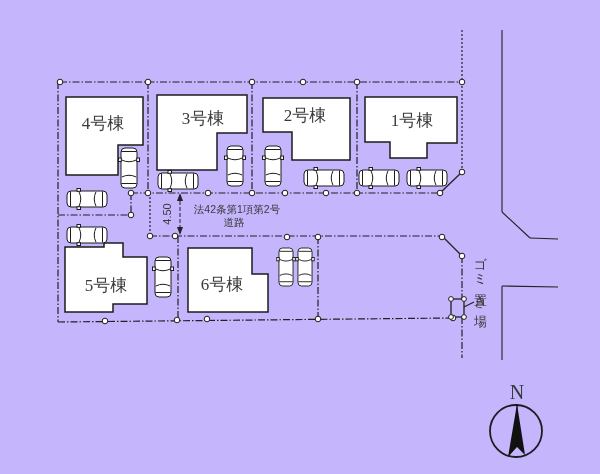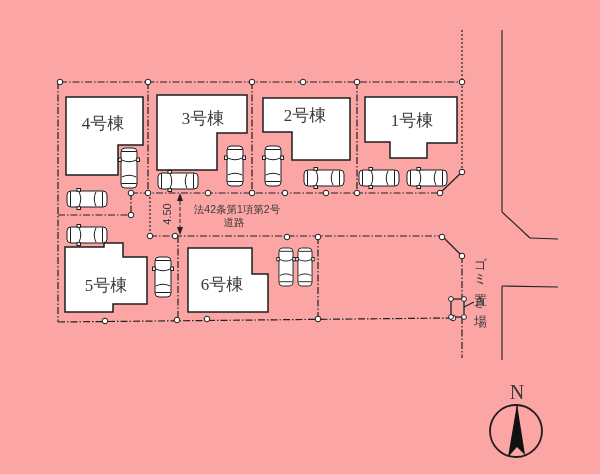--- a/index.html
+++ b/index.html
@@ -1,17 +1,17 @@
 <!DOCTYPE html>
 <html><head>
 <meta charset="utf-8">
 <style>
   html,body{margin:0;padding:0;background:#fff;}
   .stage{
-    position:relative;width:600px;height:474px;background:#fca5a5;overflow:hidden;
+    position:relative;width:600px;height:474px;background:#c4b5fd;overflow:hidden;
     font-family:"Liberation Sans",sans-serif;
   }
   .stage svg{position:absolute;left:0;top:0;}
   
   .bnd{stroke:#222;stroke-width:1.2;fill:none;stroke-dasharray:7 2 1.5 2;}
   .bnd-dot{stroke:#222;stroke-width:1.2;fill:none;stroke-dasharray:2 2;}
   .solid{stroke:#222;stroke-width:1.3;fill:none;}
   .road{stroke:#222;stroke-width:1.1;fill:none;}
   .bld{stroke:#1d1d1d;stroke-width:1.5;fill:#ffffff;}
   .car{stroke:#1d1d1d;stroke-width:1;fill:#ffffff;}

